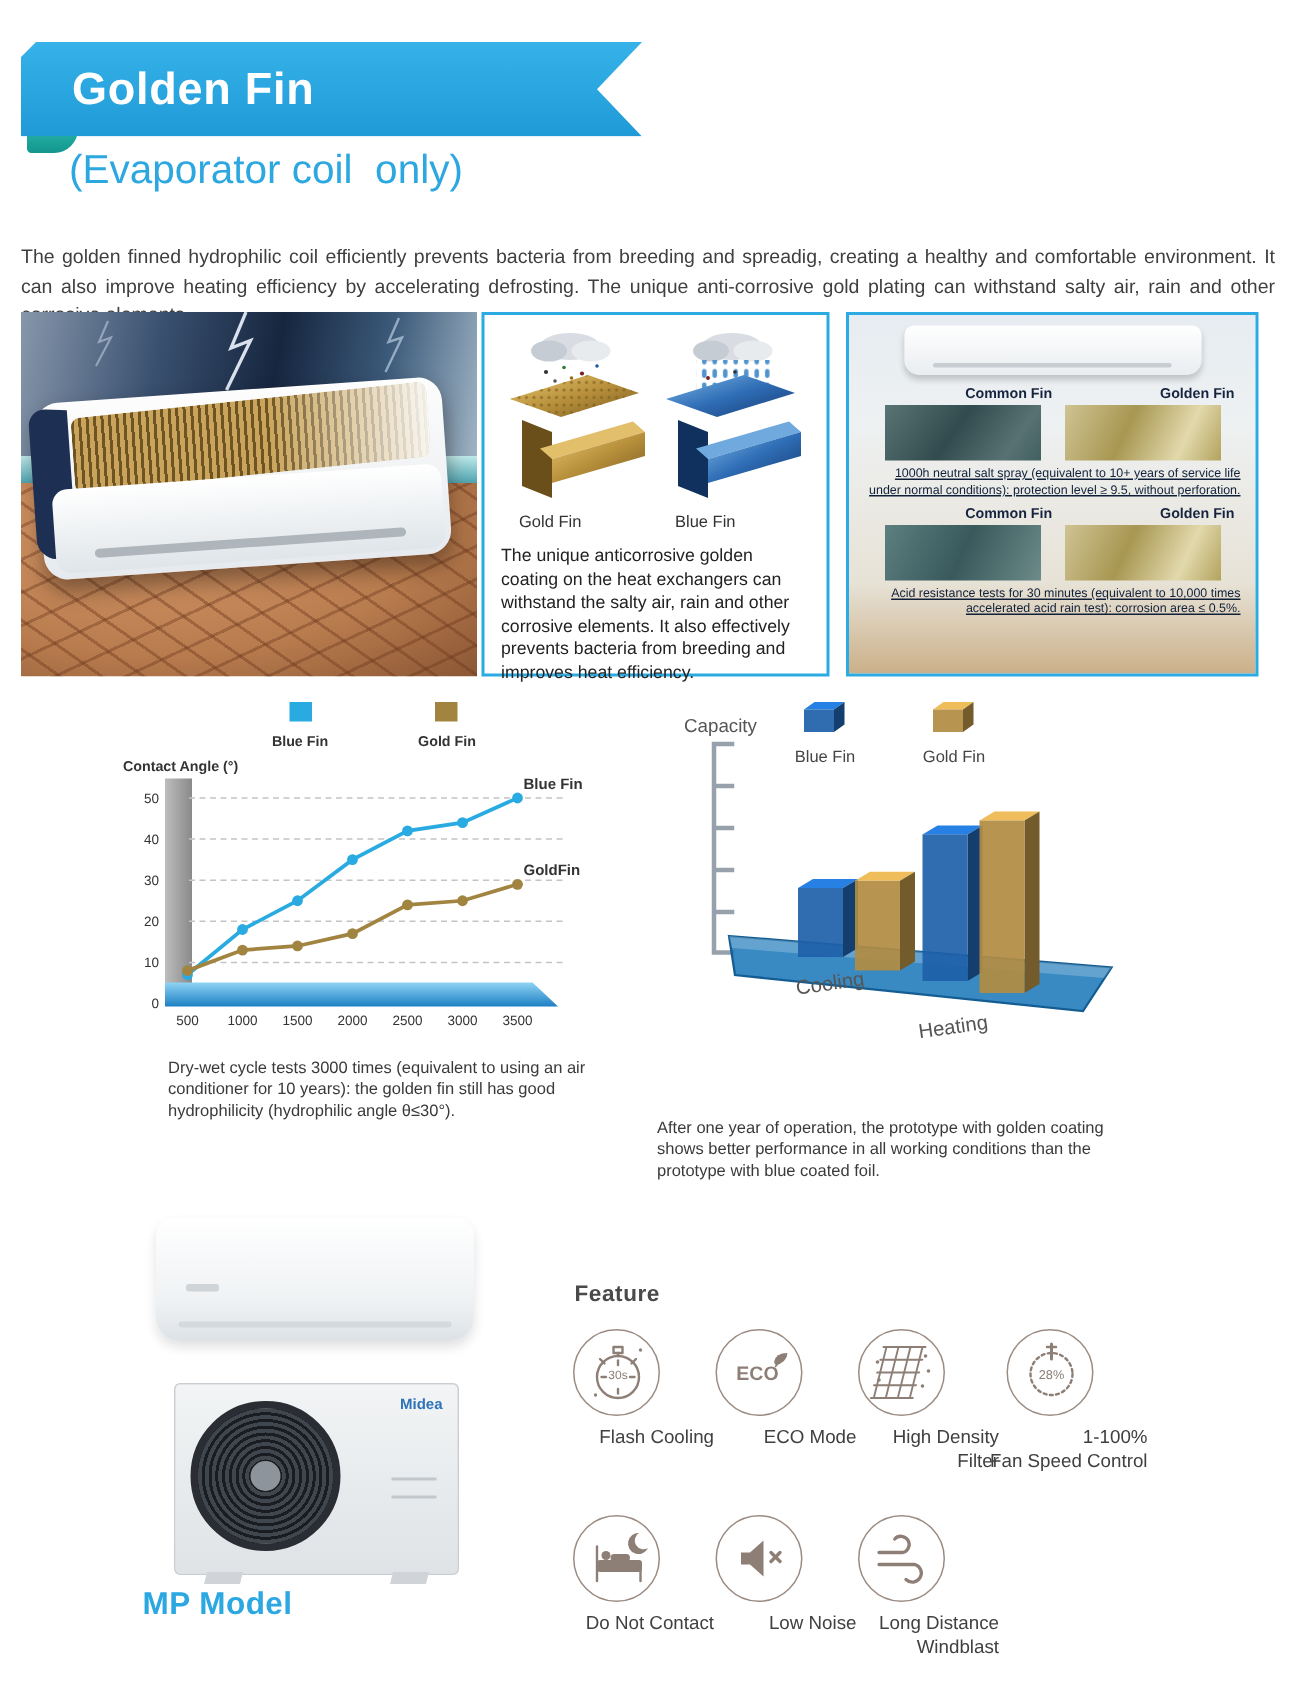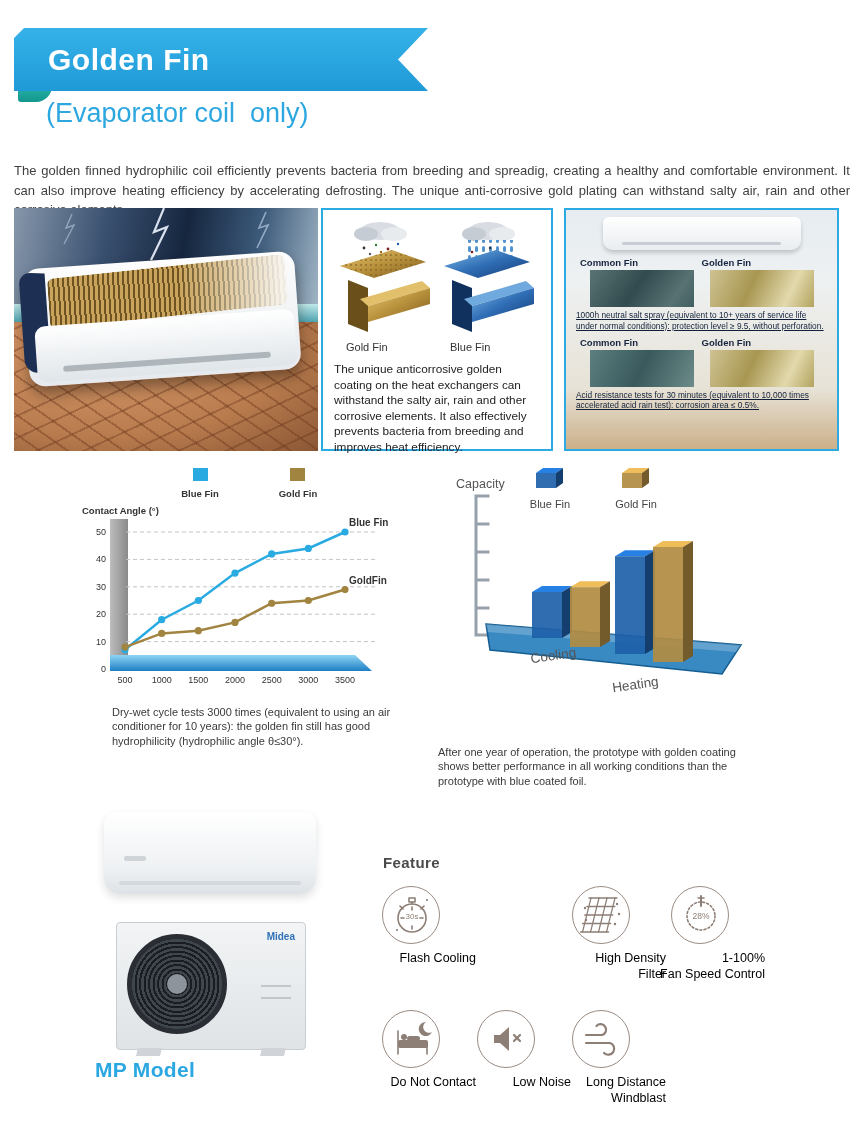--- a/index.html
+++ b/index.html
@@ -46,21 +46,21 @@
   
   .mid-panel{position:absolute;left:321px;top:208px;width:232px;height:243px;background:#fff;
     border:2px solid #2babe1;box-sizing:border-box;padding:8px 11px 6px;}
   .fins-row{display:flex;justify-content:space-between;}
   .fin-fig{width:102px;}
   .fin-label{font-size:11px;color:#333;padding-left:12px;margin-top:1px;}
   .fin-desc{font-size:11.8px;line-height:1.32;color:#222;margin-top:9px;}
 
   
   .right-panel{position:absolute;left:564px;top:208px;width:275px;height:243px;box-sizing:border-box;
-    border:2px solid #2babe1;padding:5px 8px;text-align:left;
+    border:2px solid #2babe1;padding:5px 8px;text-align:right;
     background:linear-gradient(180deg,#e6ecf1 0%,#eef1f2 30%,#e7e2d6 75%,#cbb089 100%);}
   .rp-ac{width:198px;height:33px;margin:2px auto 7px;position:relative;
     background:linear-gradient(#fff,#e9edf0);border-radius:6px 6px 10px 10px;
     box-shadow:0 3px 4px rgba(0,0,0,.18);}
   .rp-ac-vent{position:absolute;left:10%;bottom:5px;width:80%;height:3px;background:#c7cdd2;border-radius:2px;}
   .rp-labels{display:flex;margin:0 6px;}
   .rp-labels span{flex:1;font-size:9.5px;font-weight:bold;color:#16233f;}
   .rp-swatches{display:flex;justify-content:center;gap:16px;margin-top:2px;}
   .sw{width:104px;height:37px;}
   .sw-common{background:linear-gradient(125deg,#5a7374 0%,#324b4e 45%,#587173 80%,#41605f 100%);}
@@ -90,21 +90,21 @@
   .outdoor-slot{position:absolute;right:14px;width:30px;height:2px;background:#c2c7cc;}
   .foot{position:absolute;bottom:-7px;width:24px;height:8px;background:#d0d4d8;transform:skewX(-14deg);}
   .mp-label{position:absolute;left:95px;top:1058px;width:230px;text-align:left;
     font-size:21px;font-weight:bold;color:#2ba7e1;letter-spacing:.3px;}
 
   
   .feature-heading{position:absolute;left:383px;top:854px;font-size:15px;font-weight:bold;color:#4a4a4a;letter-spacing:.4px;}
   .feature-item{position:absolute;width:130px;text-align:right;}
   .feature-circle{width:58px;height:58px;border:1.5px solid #9b8c83;border-radius:50%;
     margin:0 auto;box-sizing:border-box;display:flex;align-items:center;justify-content:center;}
-  .feature-label{margin-top:6px;font-size:12.5px;line-height:1.3;color:#000000;white-space:pre-line;}
+  .feature-label{margin-top:6px;font-size:12.5px;line-height:1.3;color:#404040;white-space:pre-line;}
   .ficon{stroke:#8d7f76;fill:none;stroke-width:1.6;stroke-linecap:round;stroke-linejoin:round;}
   .ficon .fill{fill:#8d7f76;stroke:none;}
   .ficon text{font-family:"Liberation Sans",sans-serif;}
 </style>
 </head>
 <body>
 
 <div id="page">
 
   <div class="ribbon-fold"></div>
@@ -345,20 +345,30 @@
         <line x1="18" y1="32" x2="21" y2="32"></line>
           <line x1="37" y1="32" x2="40" y2="32"></line>
         <circle cx="44" cy="14" r="1.1" class="fill"></circle>
           <circle cx="14" cy="44" r="1.1" class="fill"></circle>
         <text x="29" y="33" text-anchor="middle" font-size="8" fill="#8d7f76" stroke="none">30s</text>
       </svg>
     </div>
     <div class="feature-label">Flash Cooling</div>
   </div>
 
+  <div class="feature-item" style="left:441px;top:886px">
+    <div class="feature-circle">
+      <svg class="ficon" width="58" height="58">
+        <text x="27" y="34" text-anchor="middle" font-size="13" font-weight="bold" fill="#8d7f76" stroke="none">ECO</text>
+        <path d="M39,24 q7,-1 8,-8 q-8,0 -9,6" class="fill"></path>
+        <path d="M39,25 q3,-4 7,-7" stroke-width="1.1"></path>
+      </svg>
+    </div>
+    <div class="feature-label">ECO Mode</div>
+  </div>
 
   <div class="feature-item" style="left:536px;top:886px">
     <div class="feature-circle">
       <svg class="ficon" width="58" height="58">
         <g transform="translate(16,12) skewX(-14)" stroke-width="1.3">
           <line x1="2" y1="0" x2="2" y2="34"></line>
             <line x1="10" y1="0" x2="10" y2="34"></line>
           <line x1="18" y1="0" x2="18" y2="34"></line>
             <line x1="26" y1="0" x2="26" y2="34"></line>
           <line x1="0" y1="0" x2="28" y2="0"></line>

